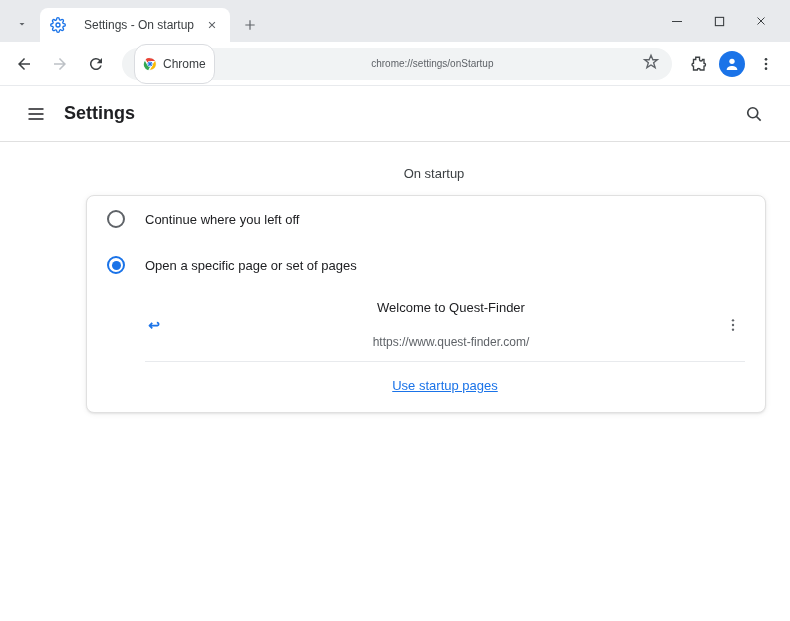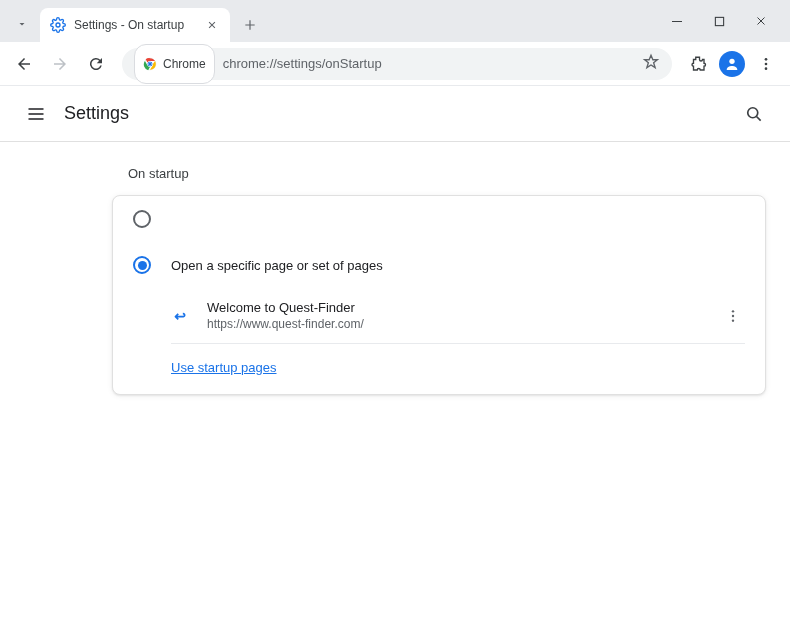--- a/index.html
+++ b/index.html
@@ -17,55 +17,55 @@
     .win-btn { width:42px; height:32px; display:flex; align-items:center; justify-content:center; cursor:pointer; color:#3c4043; }
     
     
     .toolbar { height: 44px; background:#fff; display:flex; align-items:center; padding: 0 8px; gap:4px; border-bottom:1px solid #e8eaed; }
     .nav-btn { width:32px; height:32px; display:flex; align-items:center; justify-content:center; cursor:pointer; border-radius:50%; color:#5f6368; }
     .nav-btn.disabled { color:#bdc1c6; }
     .omnibox { flex:1; height:32px; background:#f1f3f4; border-radius:16px; display:flex; align-items:center; padding:0 12px; margin:0 6px; }
     .omnibox .chip { display:flex; align-items:center; gap:6px; background:#fff; border:1px solid #dadce0; border-radius:12px; padding:12px 8px; margin-right:8px; }
     .omnibox .chip-icon { width:14px; height:14px; }
     .omnibox .chip-text { font-size:12px; color:#3c4043; }
-    .omnibox .url { font-size:13px; color:#5f6368; flex:1; }
+    .omnibox .url { font-size:10px; color:#5f6368; flex:1; }
     .omnibox .star { color:#5f6368; cursor:pointer; }
     .toolbar-right { display:flex; align-items:center; gap:2px; }
     .avatar { width:26px; height:26px; border-radius:50%; background:#1a73e8; display:flex; align-items:center; justify-content:center; }
     
     
     .settings-header { height:56px; display:flex; align-items:center; padding:0 16px; border-bottom:1px solid #e0e0e0; }
     .menu-icon { width:40px; height:40px; display:flex; align-items:center; justify-content:center; cursor:pointer; color:#3c4043; }
-    .settings-title { font-size:18px; font-weight:400; color:#202124; margin-left:8px; }
+    .settings-title { font-size:18px; font-weight:700; color:#202124; margin-left:8px; }
     .search-icon-wrap { margin-left:auto; width:40px; height:40px; display:flex; align-items:center; justify-content:center; cursor:pointer; color:#3c4043; }
     
     
-    .content { padding: 24px 24px 0 112px; }
+    .content { padding: 24px 24px 0 86px; }
     .section-title { font-size:13px; color:#3c4043; margin-bottom:14px; padding-left:16px; }
     .card { background:#fff; border:1px solid #e0e0e0; border-radius:8px; box-shadow:0 1px 2px rgba(0,0,0,0.08), 0 1px 6px rgba(0,0,0,0.06); overflow:hidden; }
     .radio-row { display:flex; align-items:center; padding:14px 20px; cursor:pointer; }
     .radio { width:18px; height:18px; border:2px solid #5f6368; border-radius:50%; margin-right:20px; display:flex; align-items:center; justify-content:center; flex-shrink:0; }
     .radio.selected { border-color:#1a73e8; }
     .radio.selected::after { content:''; width:9px; height:9px; background:#1a73e8; border-radius:50%; }
     .radio-label { font-size:13px; color:#202124; }
     
     .sub-section { padding:0 20px 0 58px; }
     .page-row { display:flex; align-items:center; padding:12px 0; border-bottom:1px solid #e8eaed; }
     .page-fav { width:18px; height:18px; margin-right:18px; display:flex; align-items:center; justify-content:center; color:#1a73e8; flex-shrink:0; font-size:14px; font-weight:bold; }
     .page-info { flex:1; }
     .page-title { font-size:13px; color:#202124; }
-    .page-url { font-size:12px; color:#5f6368; margin-top:2px; }
+    .page-url { font-size:12px; color:#5f6368; margin-top:20px; }
     .page-more { width:24px; height:24px; cursor:pointer; display:flex; align-items:center; justify-content:center; color:#5f6368; }
     .link-row { padding:14px 0; border-bottom:1px solid #e8eaed; }
     .link-row:last-child { border-bottom:none; padding-bottom:18px; }
     .link { font-size:13px; color:#1a73e8; text-decoration:underline; cursor:pointer; }
     
     
     .watermark { position:absolute; top:50%; left:50%; transform:translate(-50%,-50%); font-size:80px; font-weight:300; color:rgba(120,170,200,0.10); pointer-events:none; font-style:italic; white-space:nowrap; z-index:0; letter-spacing:2px; }
-    .content, .settings-header, .toolbar, .titlebar { position:relative; z-index:1; }
+    .content, .settings-header, .toolbar, .titlebar { position:relative; z-index:1;text-align:center; }
   </style>
 </head>
 <body>
 
 <div class="watermark">pcrisk.com</div>
 
 <div class="titlebar">
   <div class="tab-dropdown">
     <svg width="12" height="12" viewBox="0 0 24 24">
         <path fill="#5f6368" d="M7 10l5 5 5-5z"></path>
@@ -185,20 +185,21 @@
   </div>
 </div>
 
 <div class="content">
   <div class="section-title">On startup</div>
   <div class="card">
 
 
     <div class="radio-row">
       <span class="radio"></span>
+      <span class="radio-label">Continue where you left off</span>
     </div>
 
     <div class="radio-row">
       <span class="radio selected"></span>
       <span class="radio-label">Open a specific page or set of pages</span>
     </div>
 
     <div class="sub-section">
       <div class="page-row">
         <span class="page-fav">↩</span>

